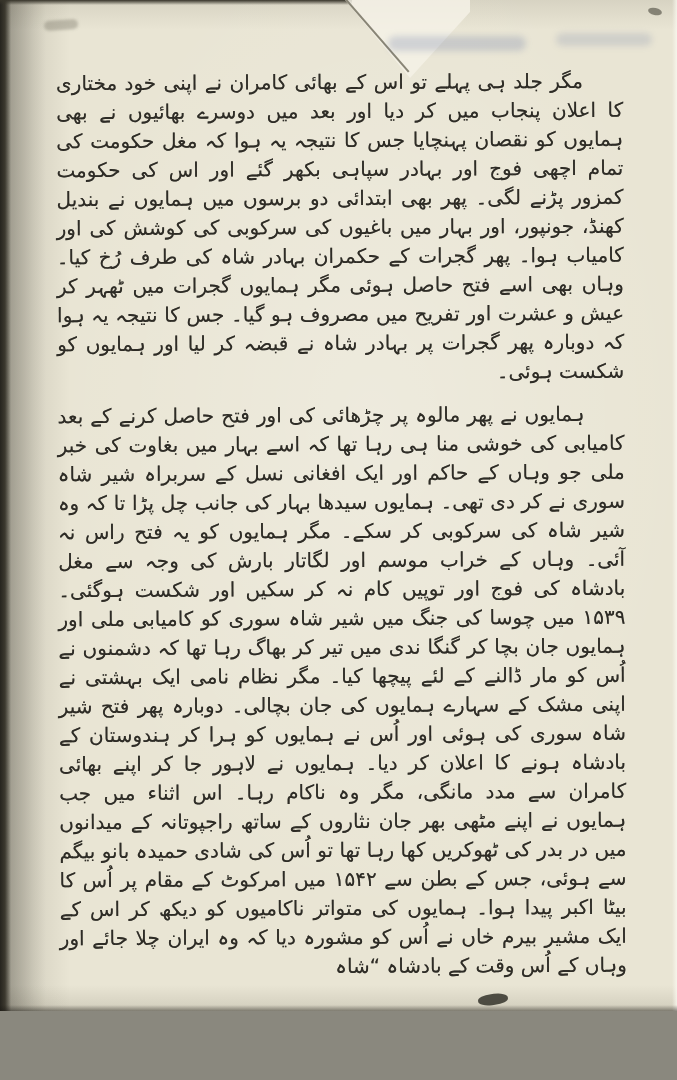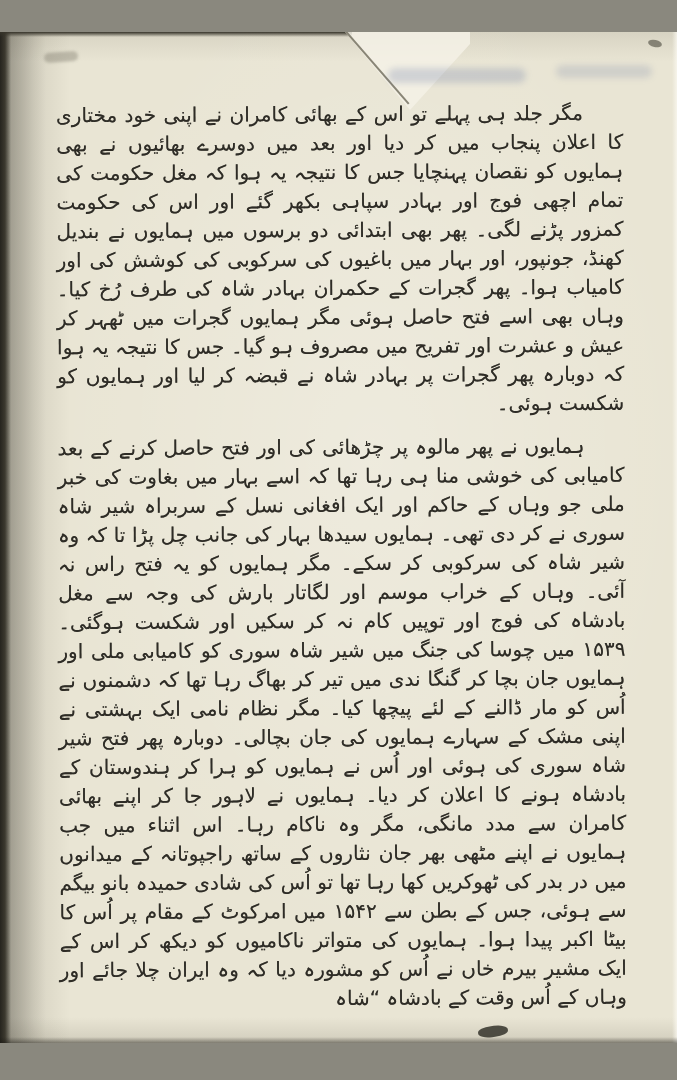--- a/index.html
+++ b/index.html
@@ -16,21 +16,20 @@
     position: relative;
     width: 677px;
     height: 1011px;
     background:
       radial-gradient(ellipse at 55% 42%, rgba(255,255,255,0.22) 0%, rgba(255,255,255,0) 60%),
       linear-gradient(90deg, rgba(60,55,40,0.28) 0px, rgba(60,55,40,0.10) 34px, rgba(60,55,40,0) 70px),
       linear-gradient(180deg, rgba(60,55,40,0.10) 0px, rgba(60,55,40,0) 30px),
       linear-gradient(0deg, rgba(60,55,40,0.14) 0px, rgba(60,55,40,0) 26px),
       #e9e5d4;
     overflow: hidden;
-    margin-top: 32px;
   }
 
   
   .edge-left {
     position: absolute; left: 0; top: 0; width: 11px; height: 100%;
     background: linear-gradient(90deg, #26241e 0%, #3c392f 45%, rgba(60,57,47,0) 100%);
   }
   .edge-left-soft {
     position: absolute; left: 0; top: 0; width: 46px; height: 100%;
     background: linear-gradient(90deg, rgba(0,0,0,0.22), rgba(0,0,0,0));

